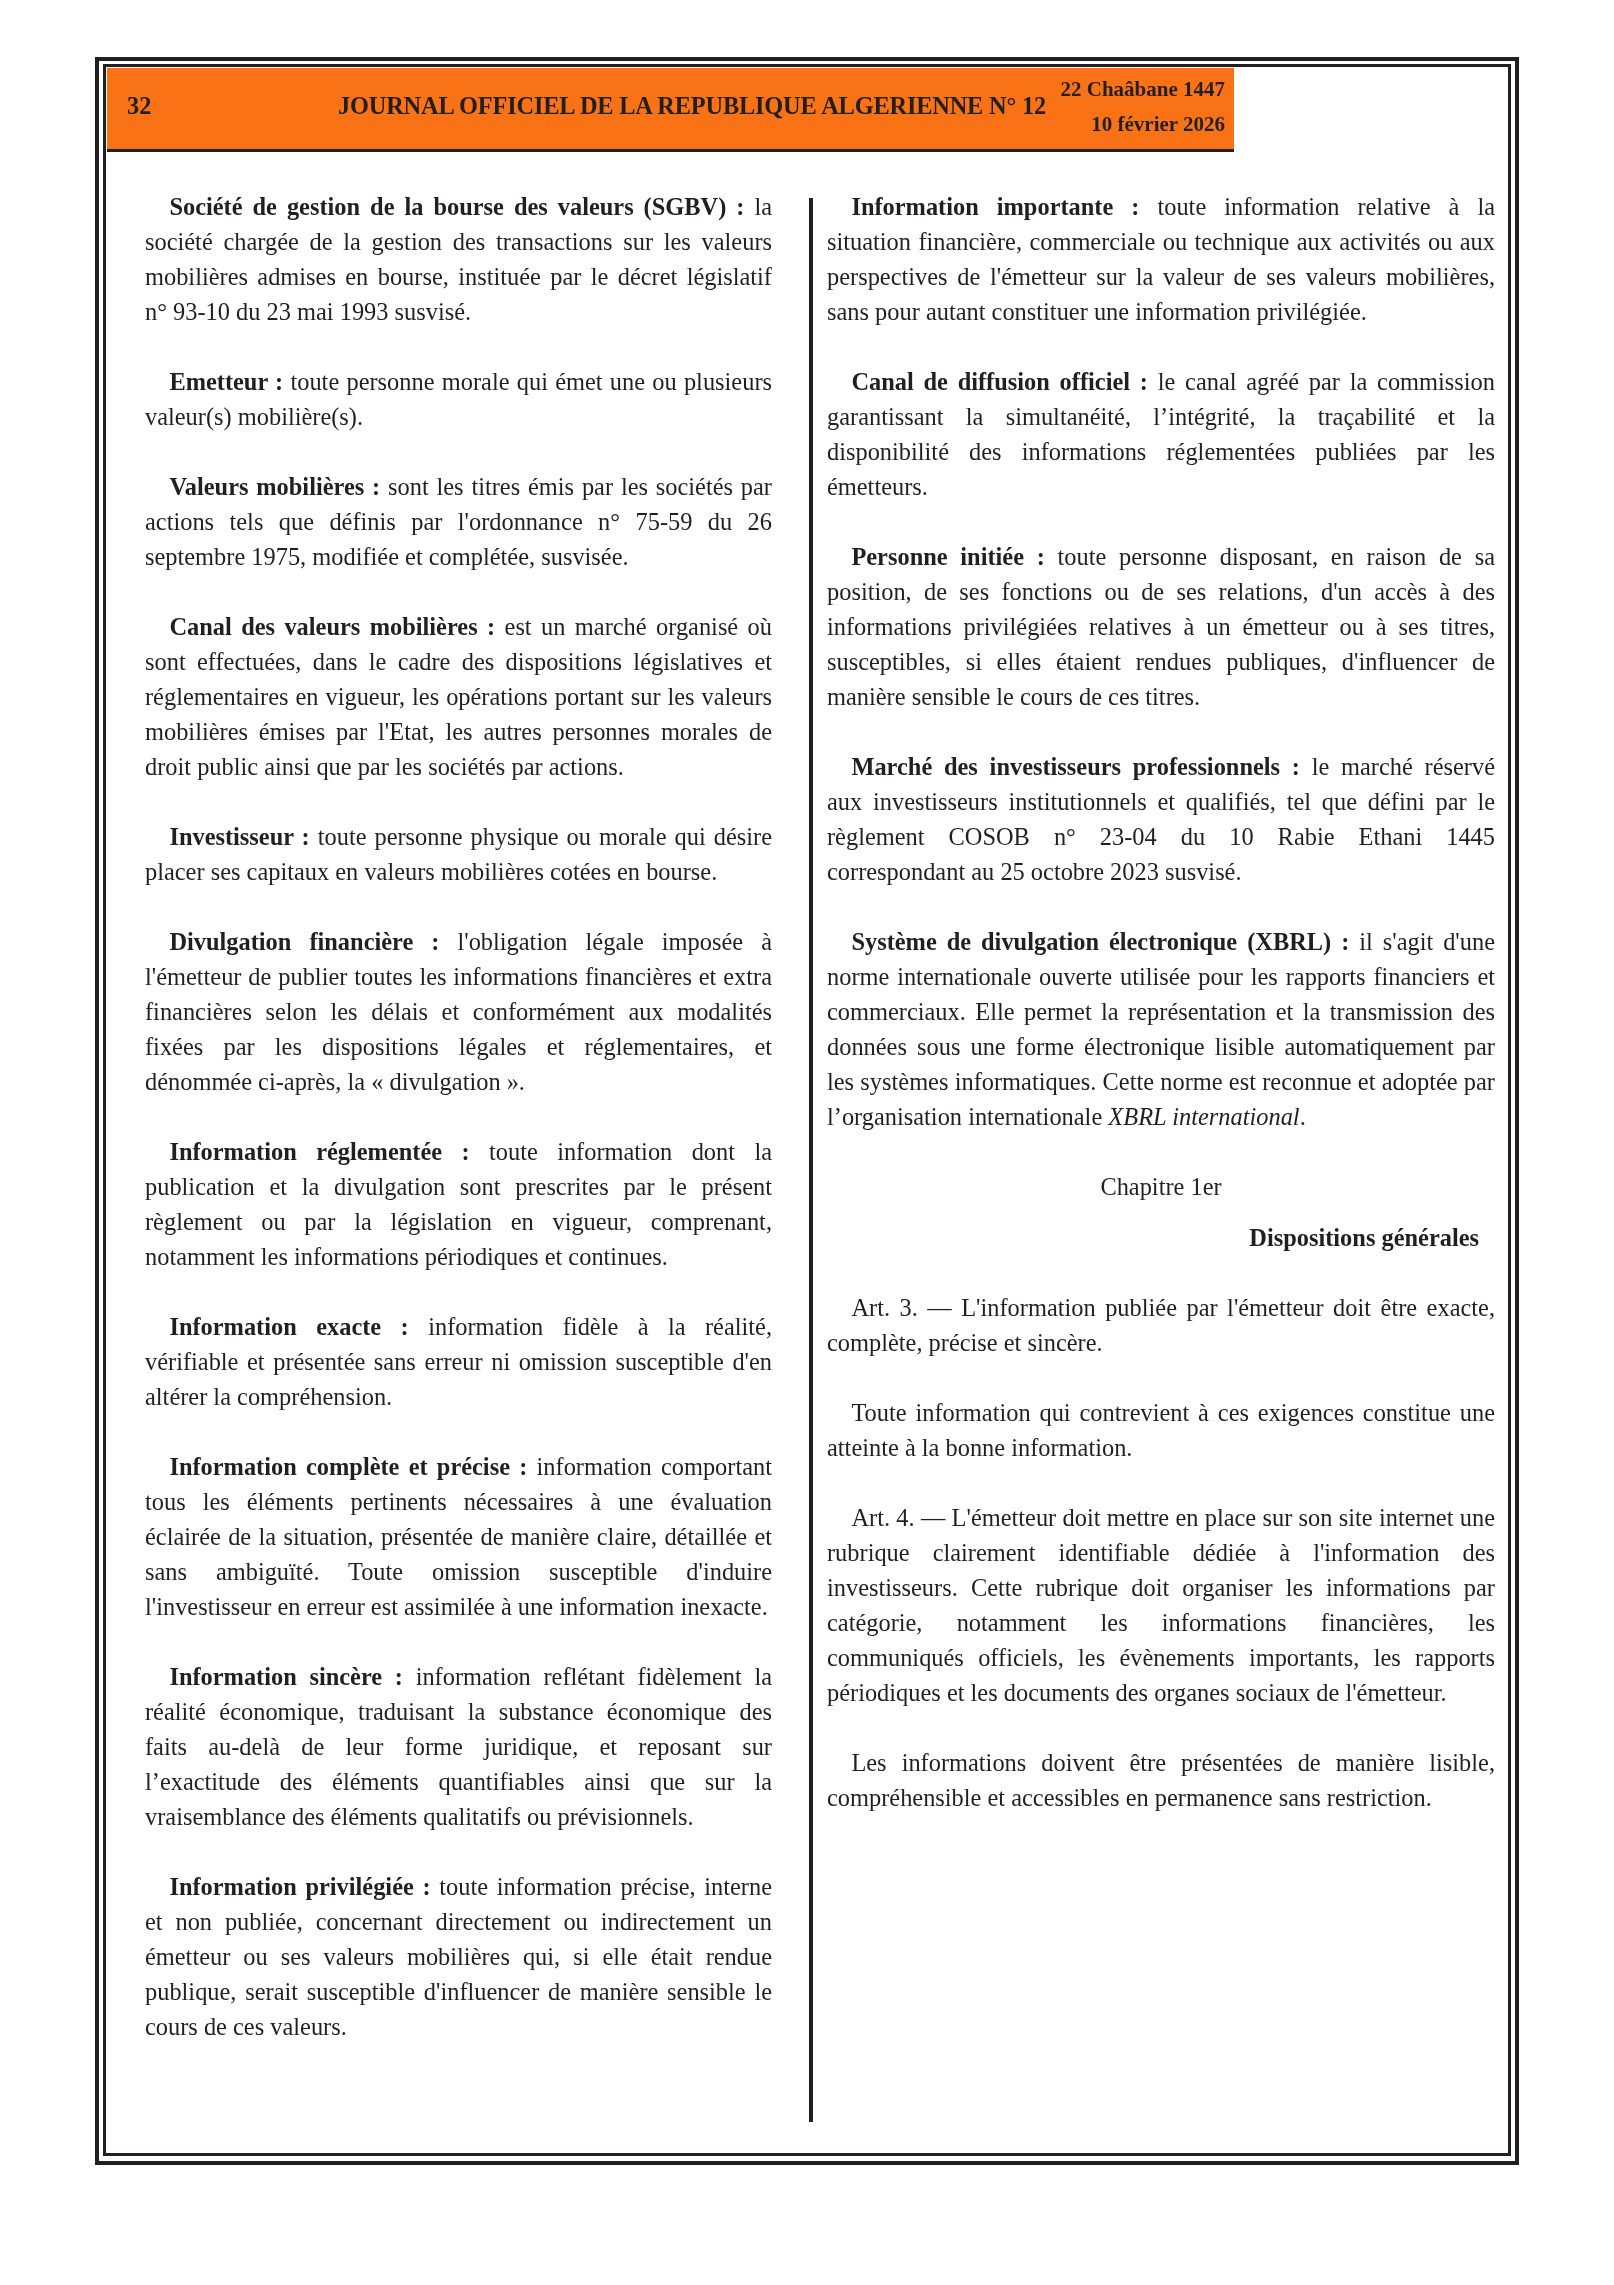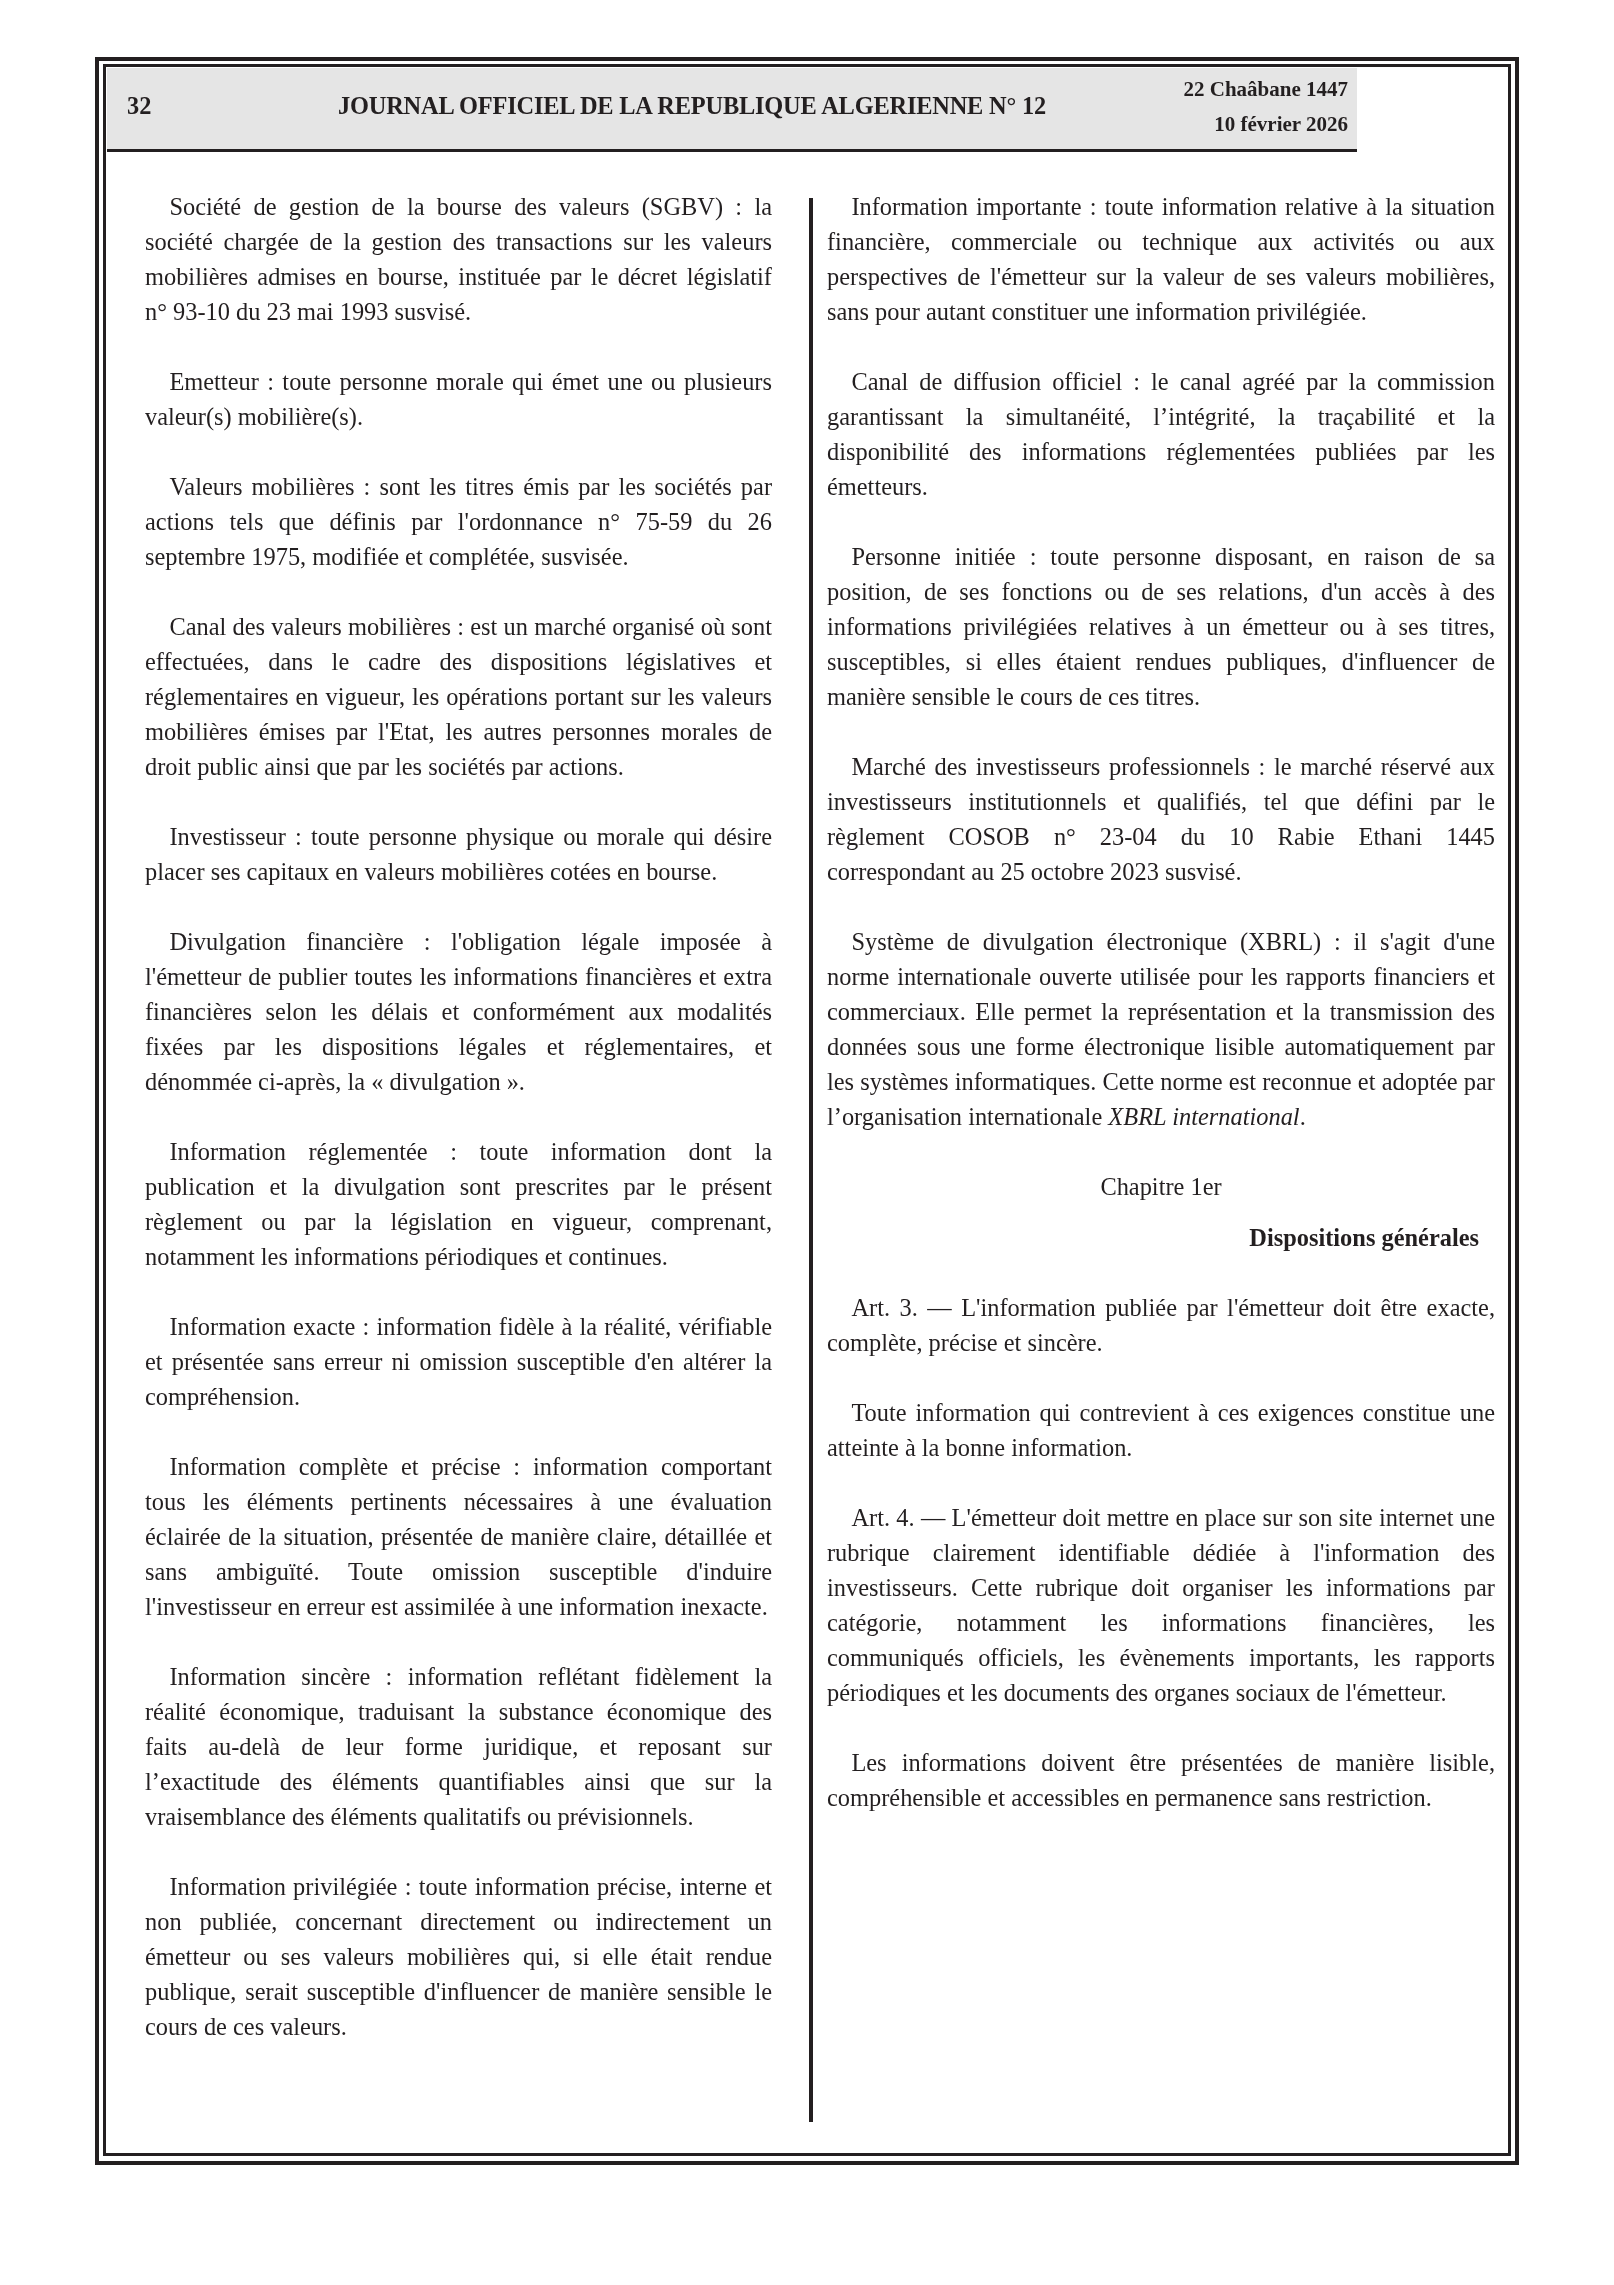--- a/index.html
+++ b/index.html
@@ -2,31 +2,31 @@
 <html style="font-size:14.5px"><head>
 <meta charset="utf-8">
 <style>
   html, body { margin: 0; padding: 0; background: #ffffff; }
   body { width: 1615px; height: 2285px; position: relative; overflow: hidden;
          font-family: "Liberation Serif", serif; color: #231f20; }
   .frame-outer { position: absolute; left: 95px; top: 57px; width: 1424px; height: 2108px;
                  border: 4.5px solid #231f20; box-sizing: border-box; }
   .frame-inner { position: absolute; left: 103px; top: 64px; width: 1408px; height: 2092px;
                  border: 3.6px solid #231f20; box-sizing: border-box; }
-  .header { position: absolute; left: 107px; top: 68px; width: 1250px; height: 81px;
-            background: #e5e5e5; border-bottom: 3.6px solid #231f20; box-sizing: content-box; }
+  .header { position: absolute; left: 107px; top: 68px; width: 1127px; height: 81px;
+            background: #f97316; border-bottom: 3.6px solid #231f20; box-sizing: content-box; }
   .hdr-page { position: absolute; left: 20px; top: 24.4px; font-size: 24.4px; font-weight: bold; }
   .hdr-title { position: absolute; left: 231px; top: 24.4px; font-size: 24.4px; font-weight: bold; letter-spacing: -0.2px; }
   .hdr-date { position: absolute; right: 9px; top: 3.6px; text-align: right; font-size: 21px; font-weight: bold; line-height: 35px; }
   .col { position: absolute; top: 189px; font-size: 24.4px; line-height: 35px; text-align: justify; }
   .col-left { left: 145px; width: 627px; }
   .col-right { left: 827px; width: 668px; }
   .divider { position: absolute; left: 809px; top: 198px; width: 3.6px; height: 1924px; background: #231f20; }
   .col p { margin: 0 0 35px 0; text-indent: 24.4px; }
-  .col p b { font-weight: normal; margin-top: 12px; }
+  .col p b { font-weight: bold; margin-top: 12px; }
   .center { text-align: center; text-indent: 0 !important; margin: 16px !important; }
   .chapter-title { font-weight: bold; margin-bottom: 35px !important; text-align: right; }
   i { font-style: italic; }
 </style>
 </head>
 <body>
 
 <div class="frame-outer"></div>
 <div class="frame-inner"></div>
 

